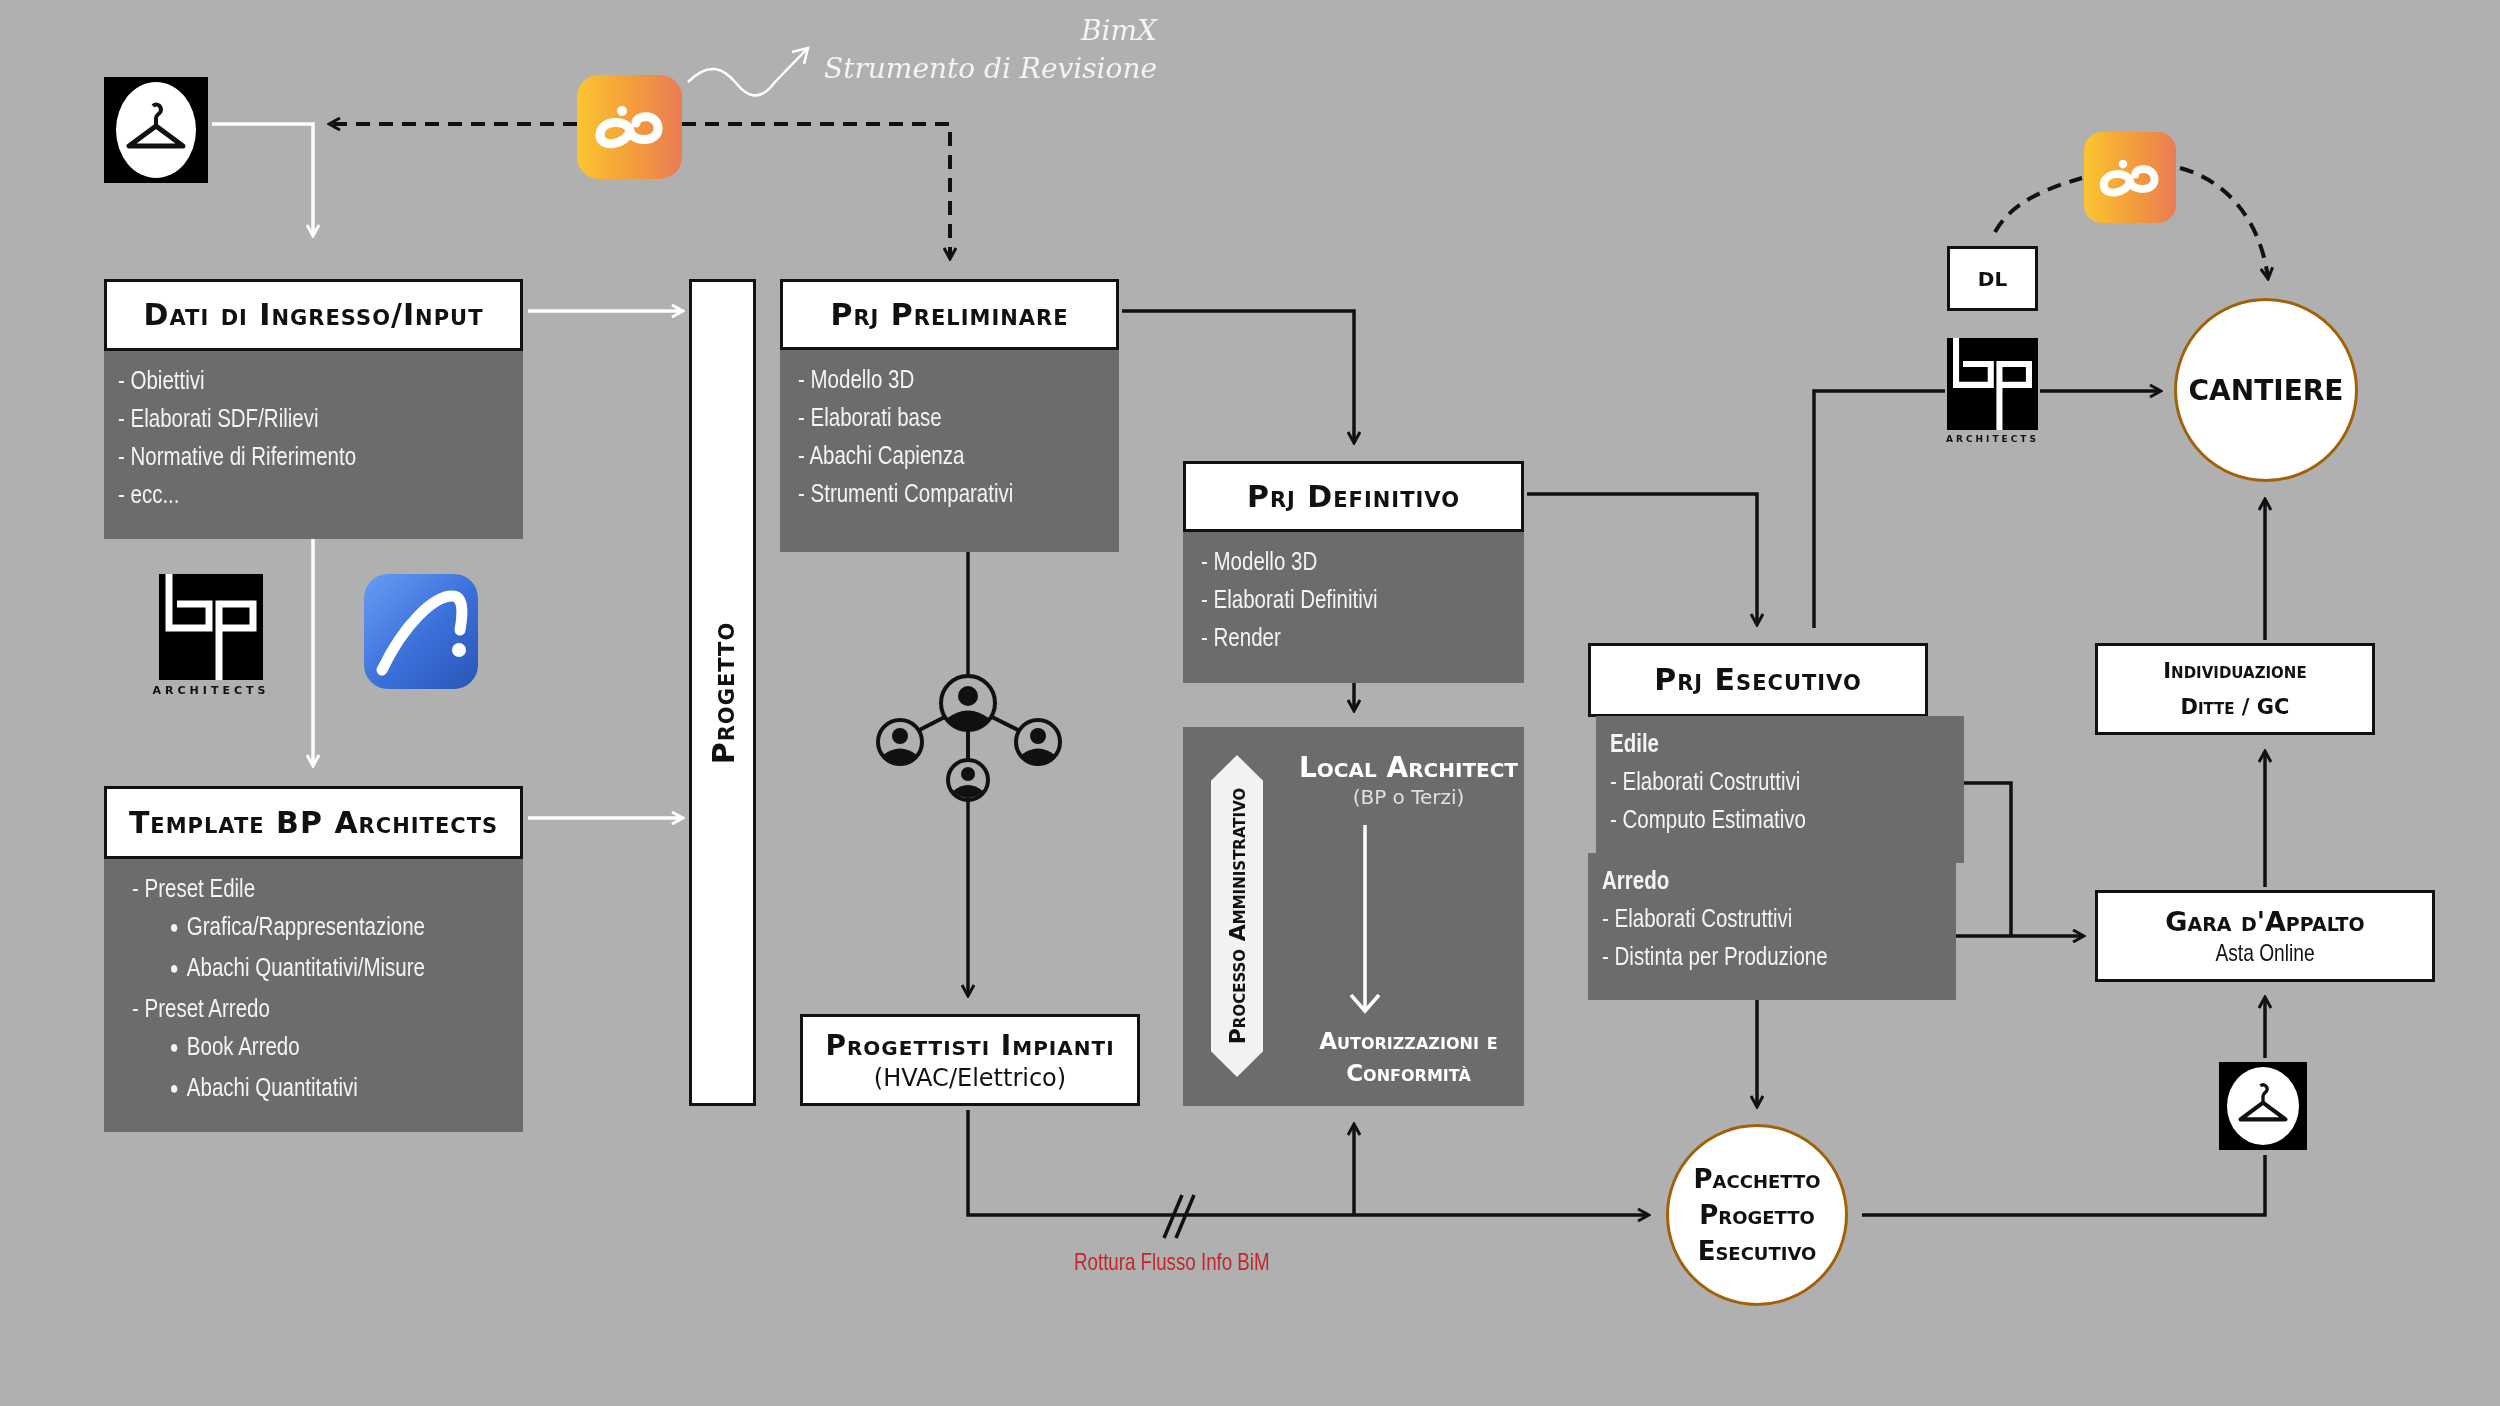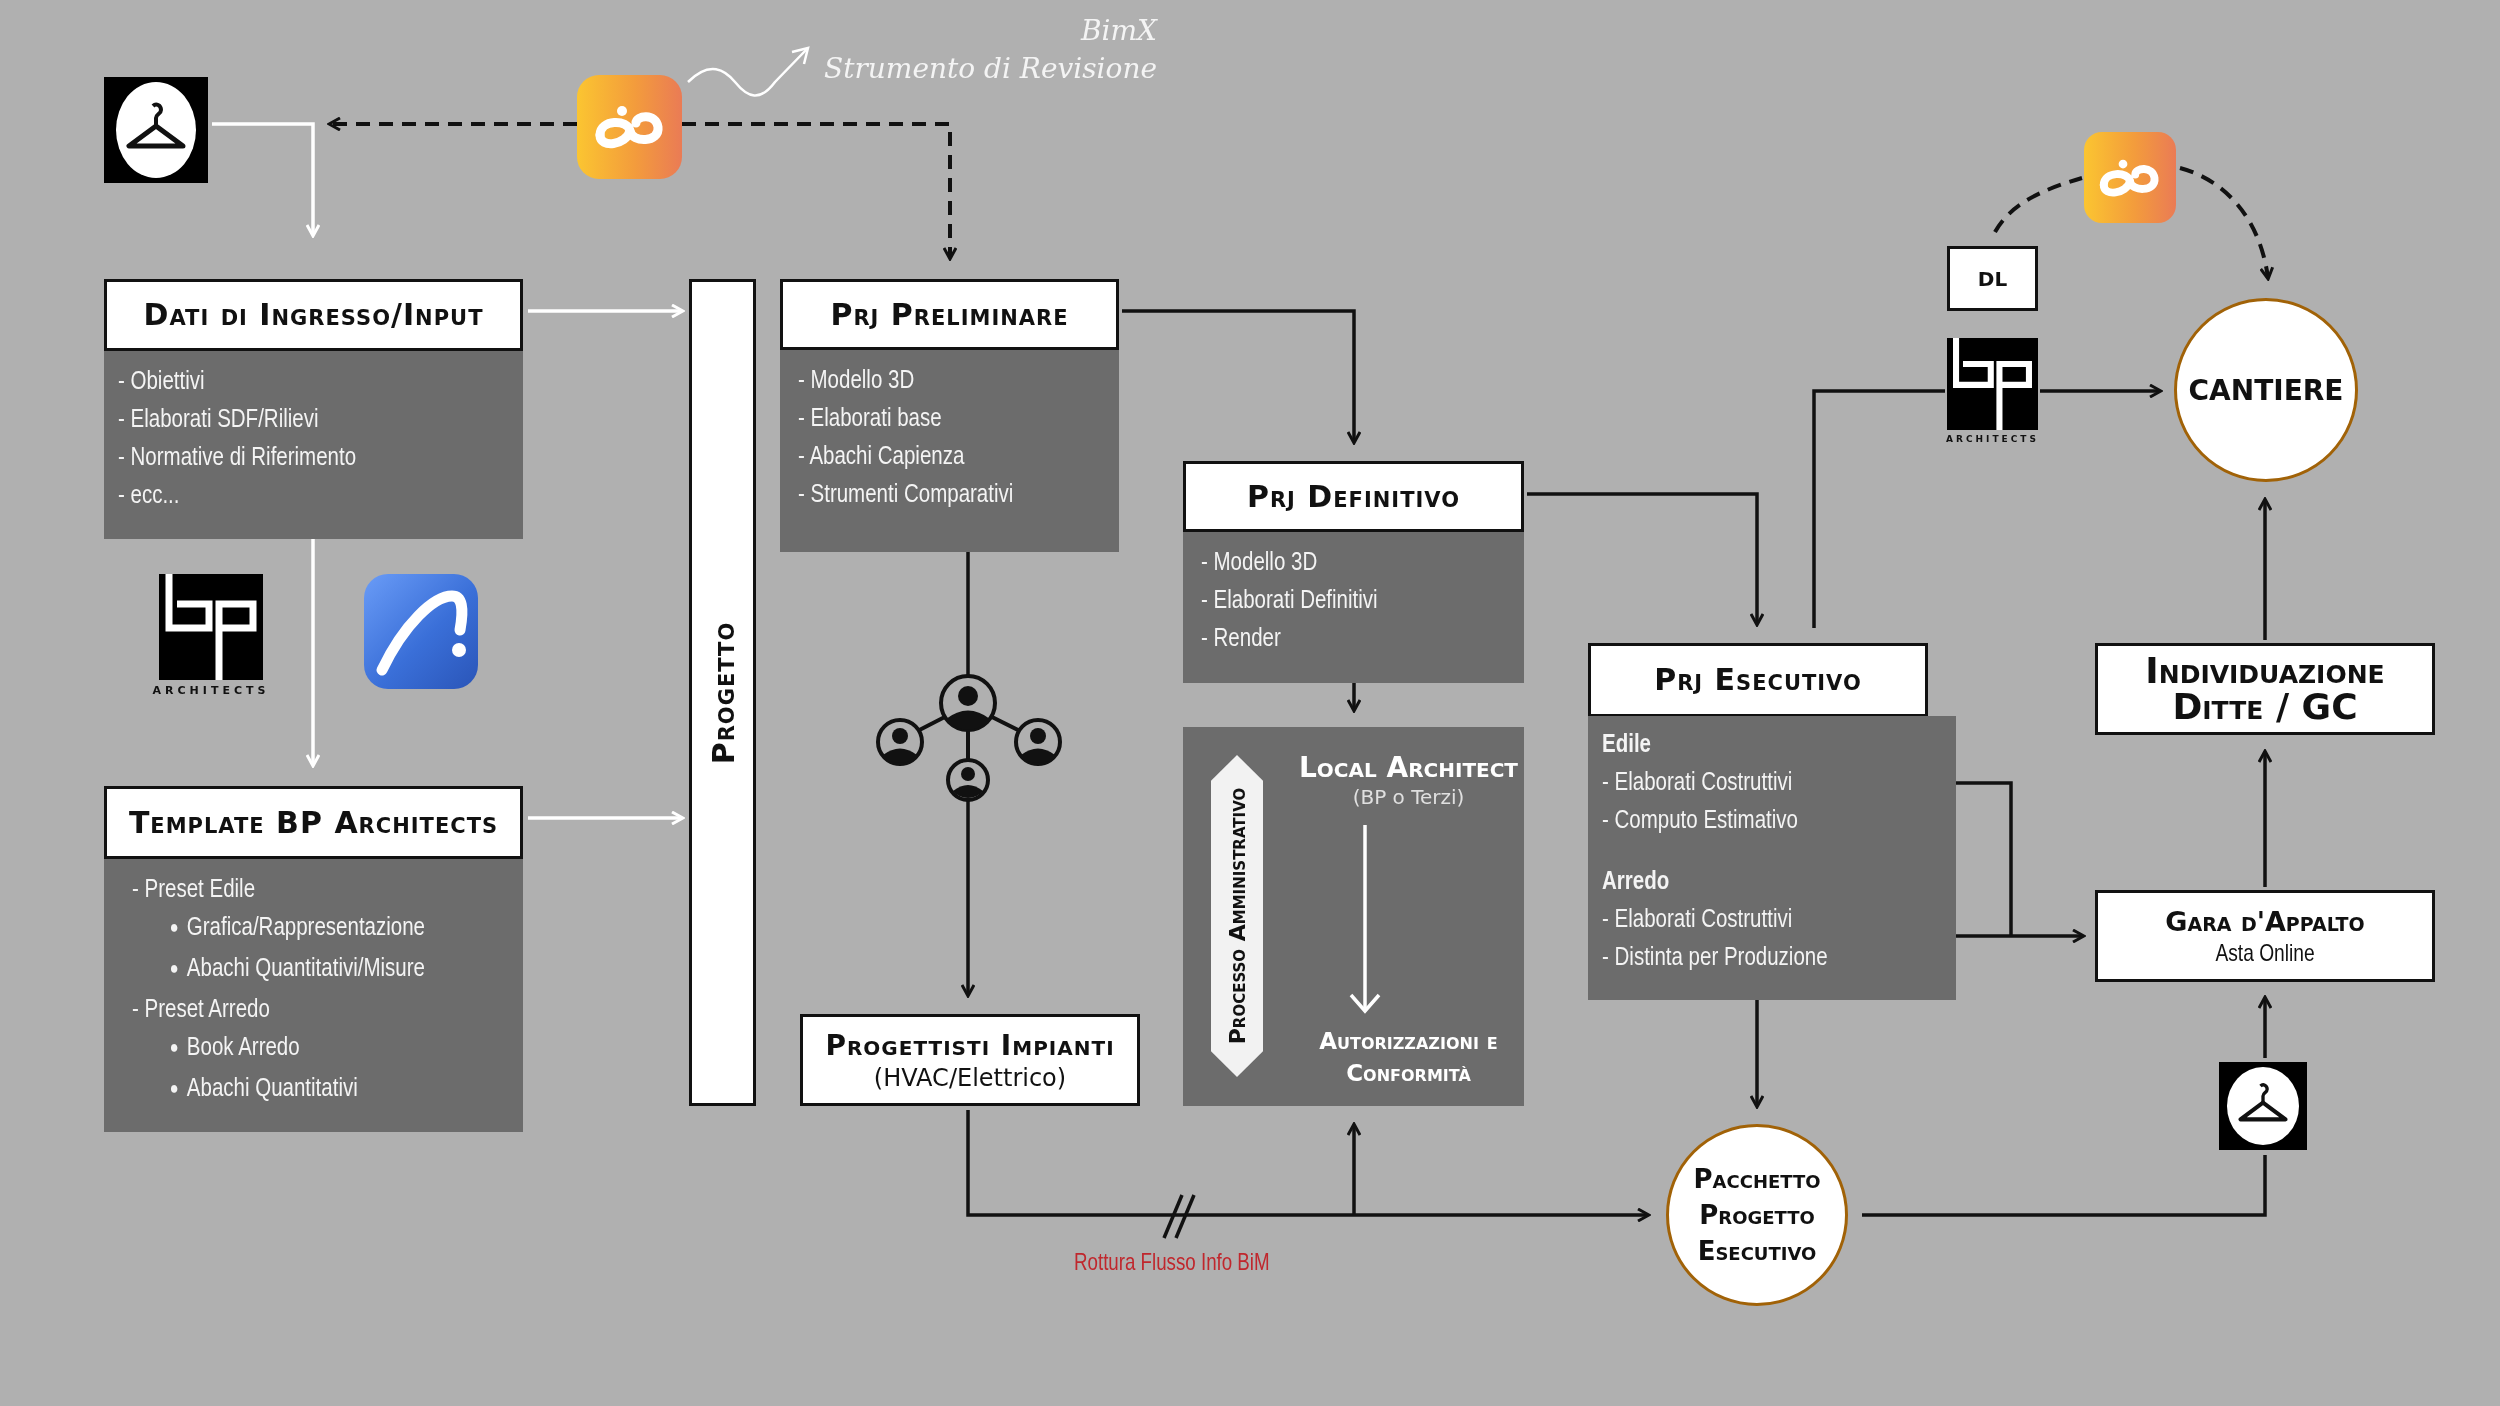--- a/index.html
+++ b/index.html
@@ -200,21 +200,21 @@
     <path d="M168,268 L182,284 L196,268" fill="none" stroke="#fff" stroke-width="3.5"></path>
   </svg>
   <div class="sc" style="position:absolute;left:110px;right:0;top:298px;text-align:center;color:#fff;font-size:23px;line-height:32px;">
     <div>Autorizzazioni e</div>
     <div>Conformità</div>
   </div>
 </div>
 
 <div class="abs" style="left:1588px;top:643px;width:340px;height:339px;">
   <div class="box-head" style="height:68px;">Prj Esecutivo</div>
-  <div class="box-body" style="position:absolute;left:0;top:73px;width:340px;height:129px;padding-top:8px;">
+  <div class="box-body" style="position:absolute;left:8px;top:73px;width:340px;height:129px;padding-top:8px;">
     <div class="li grp">Edile</div>
     <div class="li">- Elaborati Costruttivi</div>
     <div class="li">- Computo Estimativo</div>
   </div>
   <div class="box-body" style="position:absolute;left:0;top:210px;width:340px;height:129px;padding-top:8px;">
     <div class="li grp">Arredo</div>
     <div class="li">- Elaborati Costruttivi</div>
     <div class="li">- Distinta per Produzione</div>
   </div>
 </div>
@@ -246,21 +246,21 @@
     <path d="M10,38 C10,22 38,22 40,34 C42,46 70,46 68,30 C66,16 46,18 46,26" fill="none" stroke="#fff" stroke-width="9" stroke-linecap="round"></path>
     <path d="M40,34 C36,48 10,52 10,38" fill="none" stroke="#fff" stroke-width="9" stroke-linecap="round"></path>
     <circle cx="32" cy="14" r="5" fill="#fff"></circle>
   </svg>
 </div>
 
 <div class="abs circle" style="left:2174px;top:298px;width:184px;height:184px;">
   <div style="font-size:28px;">CANTIERE</div>
 </div>
 
-<div class="abs white-head sc" style="left:2095px;top:643px;width:340px;height:92px;font-size:36px;line-height:36px;">
+<div class="abs white-head sc" style="left:2095px;top:643px;width:280px;height:92px;font-size:21px;line-height:36px;">
   <div>Individuazione</div>
   <div>Ditte / GC</div>
 </div>
 
 <div class="abs white-head" style="left:2095px;top:890px;width:340px;height:92px;">
   <div class="sc" style="font-size:27px;">Gara d'Appalto</div>
   <div style="font-family:'Liberation Sans',sans-serif;font-size:24px;transform:scaleX(0.8);margin-top:2px;">Asta Online</div>
 </div>
 
 <div class="abs hanger" style="left:2219px;top:1062px;width:88px;height:88px;">

